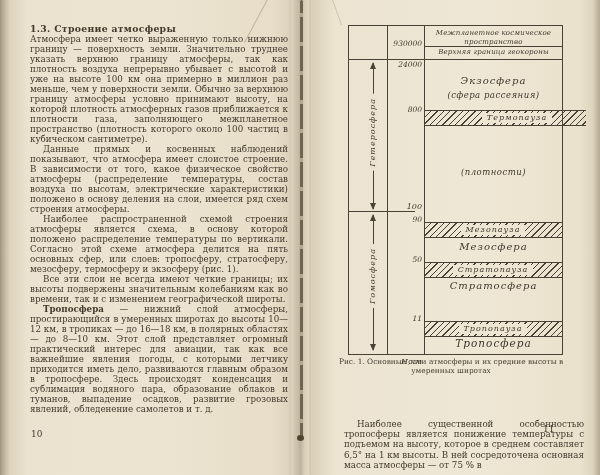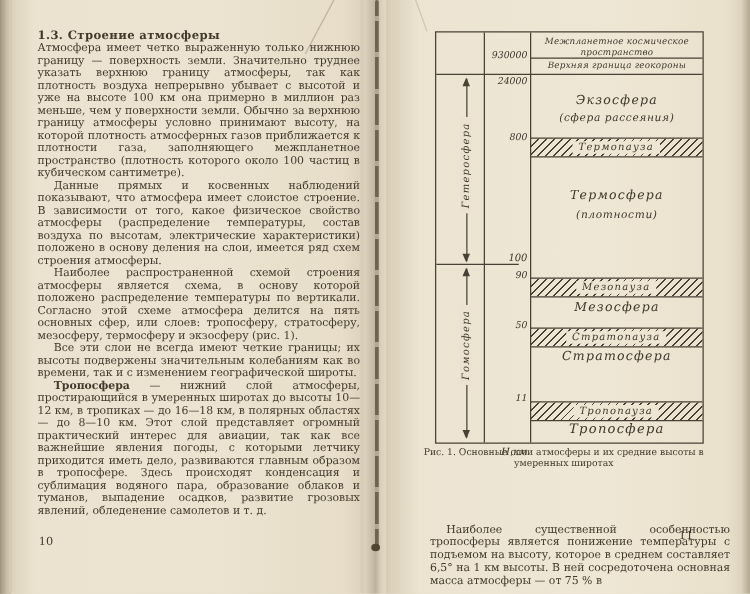--- a/index.html
+++ b/index.html
@@ -59,21 +59,21 @@
   .lay-exo{top:49px;}   .lay-exo-sub{top:64px;}
   .lay-thermo{top:125px;} .lay-thermo-sub{top:141px;}
   .lay-meso{top:215px;}
   .lay-strato{top:254px;}
   .lay-tropo{top:311px;font-size:10.5px;}
   .pause{position:absolute;left:75px;width:138px;height:14px;
     border-top:1px solid #4a4136;border-bottom:1px solid #4a4136;
     background:repeating-linear-gradient(135deg,#4a4136 0px,#4a4136 1px,transparent 1px,transparent 4.5px);
     display:flex;align-items:center;justify-content:center;}
   .pause span{background:#eee6d3;font-size:8px;letter-spacing:1px;padding:0 5px;line-height:10px;}
-  .p-thermo{top:84px;} .p-meso{top:196px;} .p-strato{top:236px;} .p-tropo{top:295px;}
+  .p-thermo{top:84px;padding-left:24px;} .p-meso{top:196px;} .p-strato{top:236px;} .p-tropo{top:295px;}
   .hnum{position:absolute;right:140px;text-align:right;font-size:7.5px;line-height:8px;}
   .n-930000{top:14px;} .n-24000{top:35px;} .n-800{top:80px;}
   .n-100{top:177px;font-size:8px;} .n-90{top:190px;} .n-50{top:230px;}
   .n-11{top:289px;} .n-hkm{top:315px;font-size:8px;margin-top:17px;}
   .varrow{position:absolute;left:20px;width:9px;}
   .varrow .shaft{position:absolute;left:4px;top:0;bottom:0;width:1px;background:#4a4136;}
   .varrow .head-up{position:absolute;left:1px;top:-1px;width:0;height:0;
     border-left:3.5px solid transparent;border-right:3.5px solid transparent;border-bottom:7px solid #4a4136;}
   .varrow .head-down{position:absolute;left:1px;bottom:-1px;width:0;height:0;
     border-left:3.5px solid transparent;border-right:3.5px solid transparent;border-top:7px solid #4a4136;}
@@ -116,21 +116,20 @@
   <div class="dline vline2"></div>
   <div class="dline hline-a"></div>
   <div class="dline hline-b"></div>
   <div class="dline hline-c"></div>
 
   <div class="zone-label z-geo">Верхняя граница геокороны</div>
   <div class="zone-label z-space">Межпланетное космическое пространство</div>
 
   <div class="layer lay-exo">Экзосфера</div>
   <div class="layer sub lay-exo-sub">(сфера рассеяния)</div>
-  <div class="layer lay-thermo">Термосфера</div>
   <div class="layer sub lay-thermo-sub">(плотности)</div>
   <div class="layer lay-meso">Мезосфера</div>
   <div class="layer lay-strato">Стратосфера</div>
   <div class="layer lay-tropo">Тропосфера</div>
 
   <div class="pause p-thermo">
       <span>Термопауза</span>
     </div>
   <div class="pause p-meso">
       <span>Мезопауза</span>

